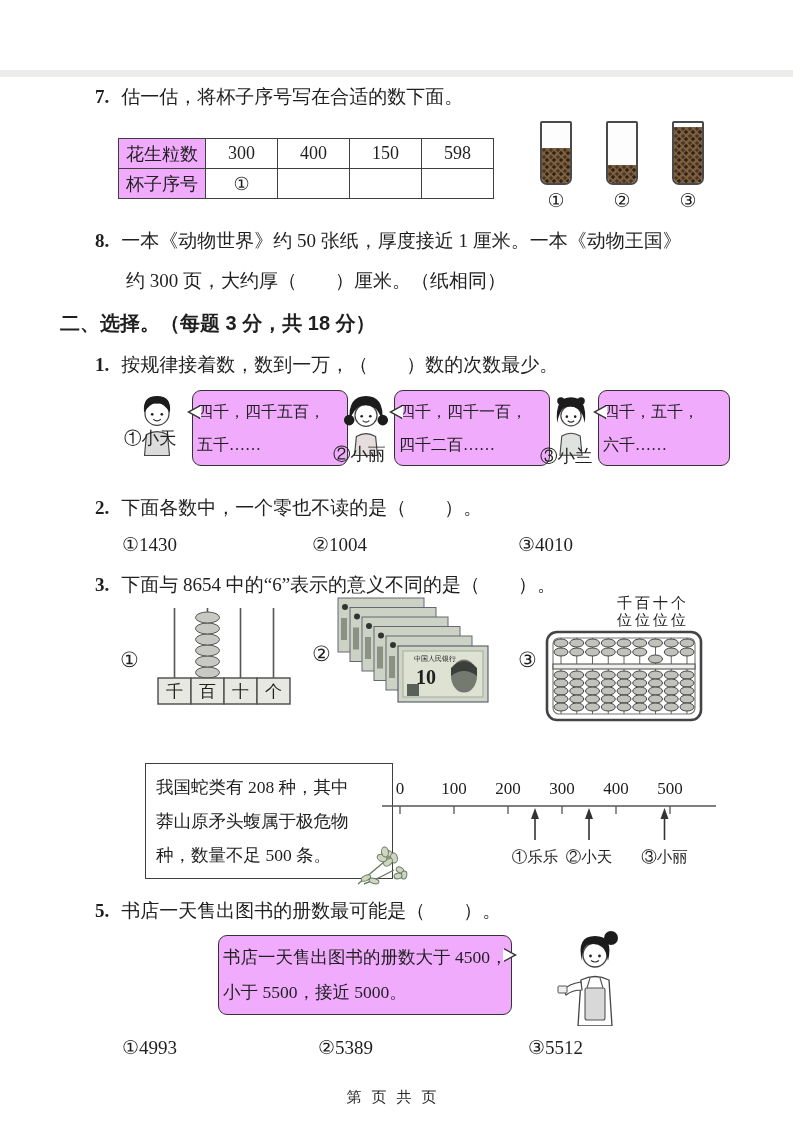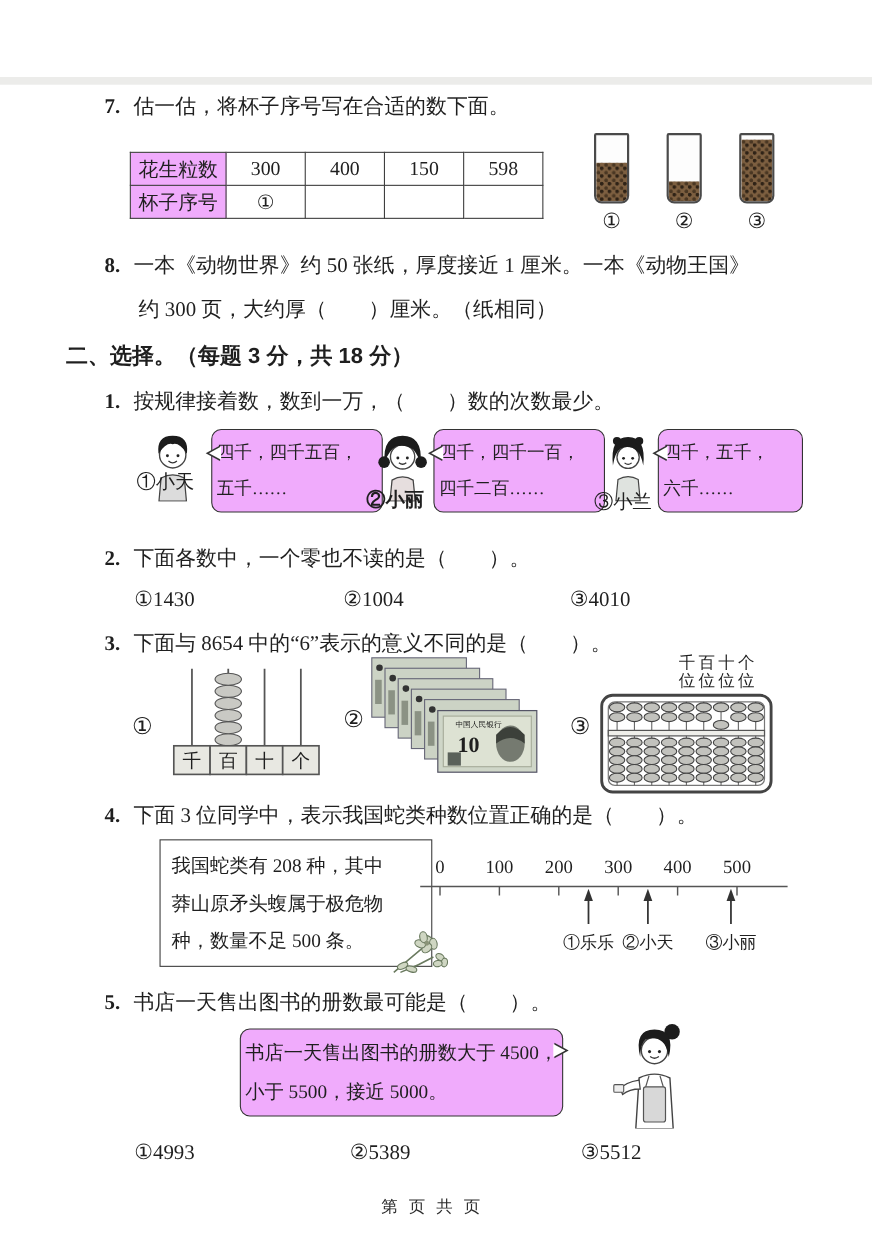--- a/index.html
+++ b/index.html
@@ -131,21 +131,21 @@
       <circle cx="42.5" cy="31" r="5.5" fill="#1c1c1c"></circle>
     <circle cx="20.5" cy="27" r="1.4" fill="#222"></circle>
       <circle cx="29.5" cy="27" r="1.4" fill="#222"></circle>
     <path d="M21.5 31.5 Q25 34.5 28.5 31.5" fill="none" stroke="#333" stroke-width="1.2"></path>
     <path d="M13 68 L15 48 Q25 42 35 48 L37 68 Z" fill="#e6dede" stroke="#444" stroke-width="1.2"></path>
   </svg>
   <div class="bubble tail-left" style="left:394px;top:390px;width:146px;">
     <div>四千，四千一百，</div>
     <div>四千二百……</div>
   </div>
-  <div class="kid-label" style="left:333px;top:442px;font-weight:bold;">②小丽</div>
+  <div class="kid-label" style="left:333px;top:442px;">②小丽</div>
 
   <svg class="illus" style="left:548px;top:392px;" width="46" height="64" viewBox="0 0 50 68">
     <circle cx="25" cy="25" r="11" fill="#fff" stroke="#444" stroke-width="1.3"></circle>
     <path d="M10 33 Q7 5 25 5 Q43 5 40 33 Q38 22 33 18 Q27 13 18 16 Q12 20 10 33 Z" fill="#1c1c1c"></path>
     <circle cx="14" cy="9" r="4" fill="#1c1c1c"></circle>
       <circle cx="36" cy="9" r="4" fill="#1c1c1c"></circle>
     <circle cx="20.5" cy="26" r="1.4" fill="#222"></circle>
       <circle cx="29.5" cy="26" r="1.4" fill="#222"></circle>
     <path d="M21.5 30.5 Q25 33.5 28.5 30.5" fill="none" stroke="#333" stroke-width="1.2"></path>
     <path d="M13 68 L15 47 Q25 41 35 47 L37 68 Z" fill="#dfe3df" stroke="#444" stroke-width="1.2"></path>
@@ -299,23 +299,20 @@
         <ellipse cx="142" cy="13" rx="7" ry="4" class="abead"></ellipse>
         <ellipse cx="142" cy="22" rx="7" ry="4" class="abead"></ellipse>
         <ellipse cx="142" cy="45" rx="7" ry="4" class="abead"></ellipse>
         <ellipse cx="142" cy="53" rx="7" ry="4" class="abead"></ellipse>
         <ellipse cx="142" cy="61" rx="7" ry="4" class="abead"></ellipse>
         <ellipse cx="142" cy="69" rx="7" ry="4" class="abead"></ellipse>
         <ellipse cx="142" cy="77" rx="7" ry="4" class="abead"></ellipse>
       </g>
   </svg>
 
-  <div class="qline" style="left:95px;top:728px;">
-    <span class="qnum">4.</span><span>下面 3 位同学中，表示我国蛇类种数位置正确的是（　　）。</span>
-  </div>
 
   <div class="info-box">
     <div>我国蛇类有 208 种，其中</div>
     <div>莽山原矛头蝮属于极危物</div>
     <div>种，数量不足 500 条。</div>
   </div>
 
   <svg class="illus" style="left:350px;top:838px;" width="60" height="48" viewBox="0 0 60 48">
     <path d="M8 46 Q22 34 34 24 M14 46 Q30 40 44 32" fill="none" stroke="#6a7a5f" stroke-width="1.4"></path>
     <g fill="#cfd6c2" stroke="#6a7a5f" stroke-width="1">

